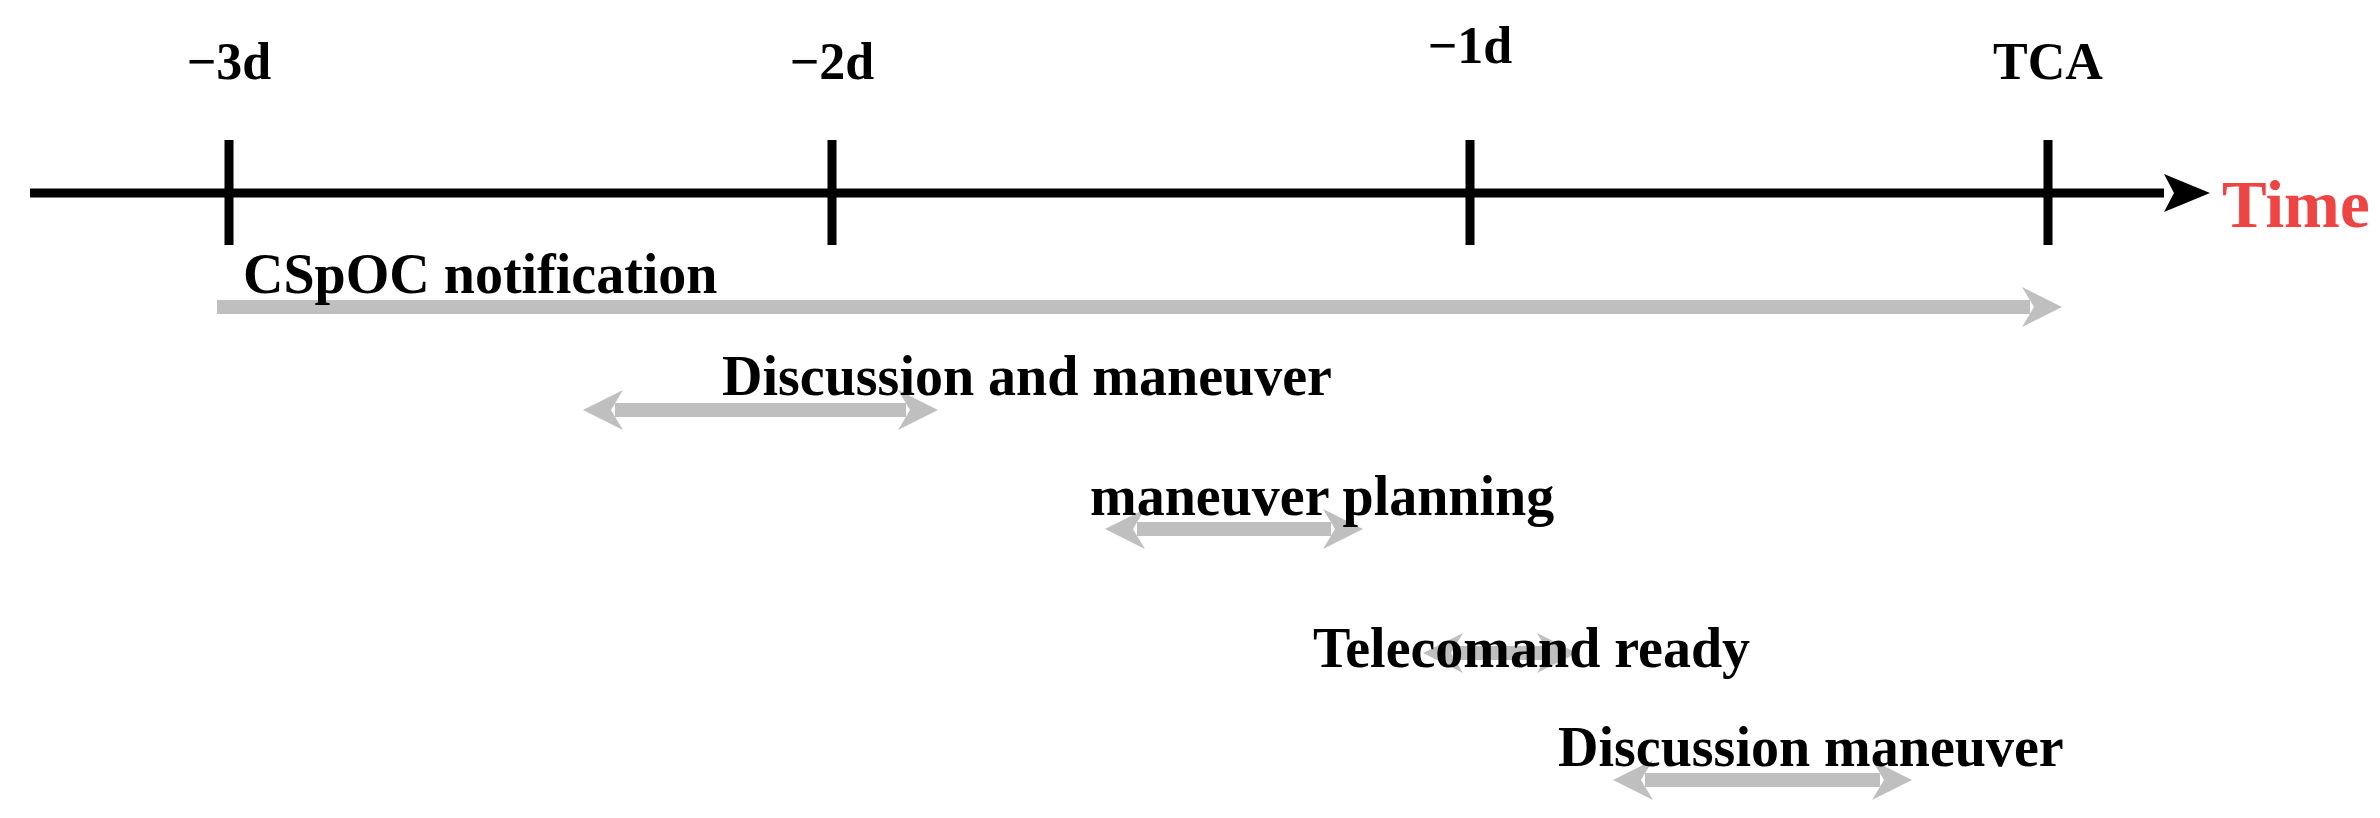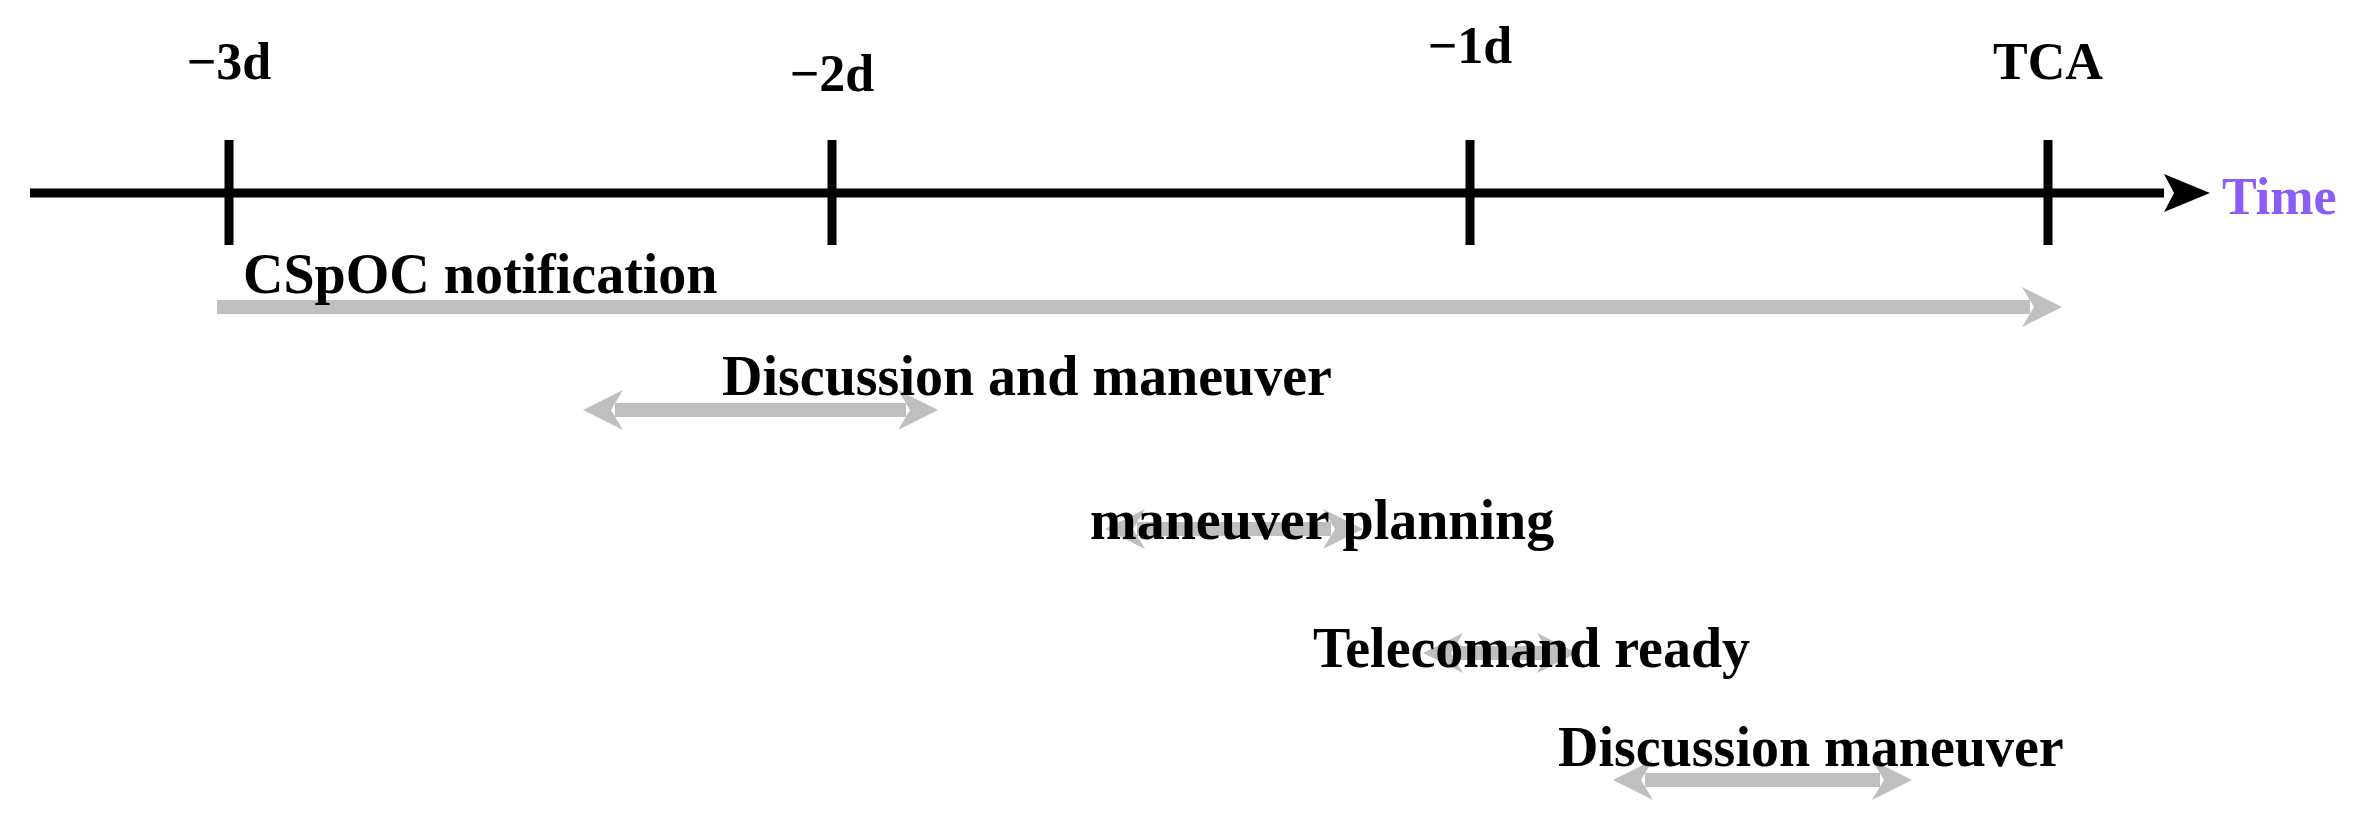--- a/index.html
+++ b/index.html
@@ -29,23 +29,23 @@
     font-size: 52px;
     line-height: 1;
     color: #000000;
     white-space: nowrap;
     transform: translateX(-50%);
     font-family: "Liberation Serif", "DejaVu Serif", serif;
   }
   .axis-name {
     position: absolute;
     font-weight: bold;
-    font-size: 52px;
+    font-size: 67px;
     line-height: 1;
-    color: #8b5cf6;
+    color: #ef4444;
     white-space: nowrap;
     font-family: "Liberation Serif", "DejaVu Serif", serif;
   }
   .phase-label {
     position: absolute;
     font-weight: bold;
     font-size: 56px;
     line-height: 1;
     color: #000000;
     white-space: nowrap;
@@ -81,28 +81,28 @@
         <polygon points="1577,653 1537,633 1549,653 1537,673" fill="#bfbfbf"></polygon>
         <polygon points="1423,653 1463,633 1451,653 1463,673" fill="#bfbfbf"></polygon>
         <rect x="1645" y="773" width="235" height="14" fill="#bfbfbf"></rect>
         <polygon points="1912,780 1872,760 1884,780 1872,800" fill="#bfbfbf"></polygon>
         <polygon points="1613,780 1653,760 1641,780 1653,800" fill="#bfbfbf"></polygon>
       </g>
   </svg>
 
   <div id="tick-labels">
       <span class="tick-label" style="left: 229px; top: 36px;">−3d</span>
-      <span class="tick-label" style="left: 832px; top: 48px; text-align: right;">−2d</span>
+      <span class="tick-label" style="left: 832px; top: 36px; text-align: right;">−2d</span>
       <span class="tick-label" style="left: 1470px; top: 20px;">−1d</span>
       <span class="tick-label" style="left: 2048px; top: 36px;">TCA</span>
     </div>
 
   <span class="axis-name" id="axis-name" style="left: 2222px; top: 171px;">Time</span>
 
   <div id="phase-labels">
       <span class="phase-label" style="left: 243px; top: 246px;">CSpOC notification</span>
       <span class="phase-label" style="left: 722px; top: 348px;">Discussion and maneuver</span>
-      <span class="phase-label" style="left: 1090px; top: 468px; margin-top: 24px;">maneuver planning</span>
+      <span class="phase-label" style="left: 1090px; top: 468px;">maneuver planning</span>
       <span class="phase-label" style="left: 1313px; top: 620px;">Telecomand ready</span>
       <span class="phase-label" style="left: 1558px; top: 719px;">Discussion maneuver</span>
     </div>
 
 </div>
 
 </body></html>

